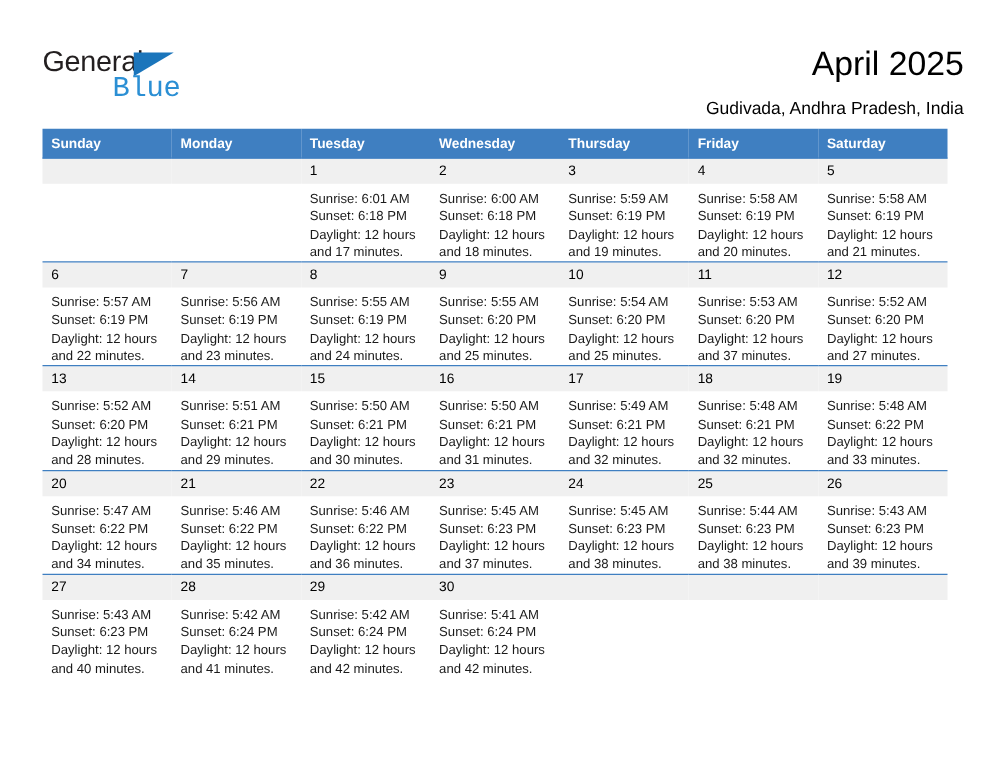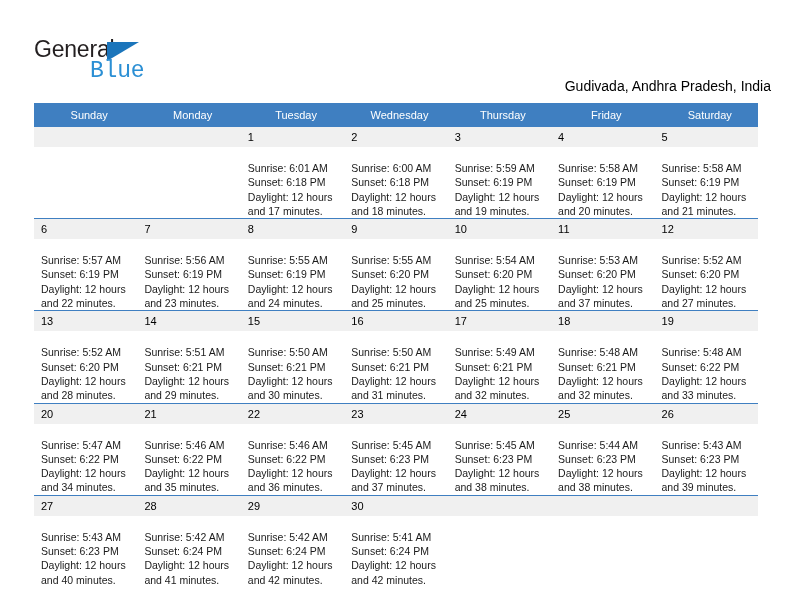--- a/index.html
+++ b/index.html
@@ -89,22 +89,22 @@
     left: 34px;
     top: 103px;
     width: 724px;
     border-collapse: collapse;
     table-layout: fixed;
   }
   .calendar th {
     background: #3f7fc1;
     color: #ffffff;
     font-size: 11px;
-    font-weight: normal;
-    text-align: center;
+    font-weight: bold;
+    text-align: left;
     padding: 5px 0 5px 7px;
     height: 13px;
     border: none;
   }
   .calendar td {
     vertical-align: top;
     padding: 0;
     border: none;
     border-top: 1px solid #3f7fc1;
     height: 79px;
@@ -116,38 +116,39 @@
     font-size: 11px;
     color: #000000;
     padding: 4px 0 4px 7px;
     line-height: 12px;
     height: 12px;
   }
   .daynum.empty {
     color: transparent;
   }
   .info {
-    padding: 14px 6px 0 7px;
+    padding: 5px 6px 0 7px;
     font-size: 10.5px;
     line-height: 14.3px;
     color: #1a1a1a;
   }
   .info div { white-space: nowrap; }
 </style>
 </head>
 <body>
 
 <div class="page">
 
   <div class="top">
     <div class="logo">
       <span class="logo-general">General</span>
       <span class="logo-tri"></span>
       <span class="logo-blue">Blue</span>
     </div>
+    <div class="title">April 2025</div>
     <div class="subtitle">Gudivada, Andhra Pradesh, India</div>
   </div>
 
   <table class="calendar">
     <thead>
       <tr>
         <th>Sunday</th>
         <th>Monday</th>
         <th>Tuesday</th>
         <th>Wednesday</th>

